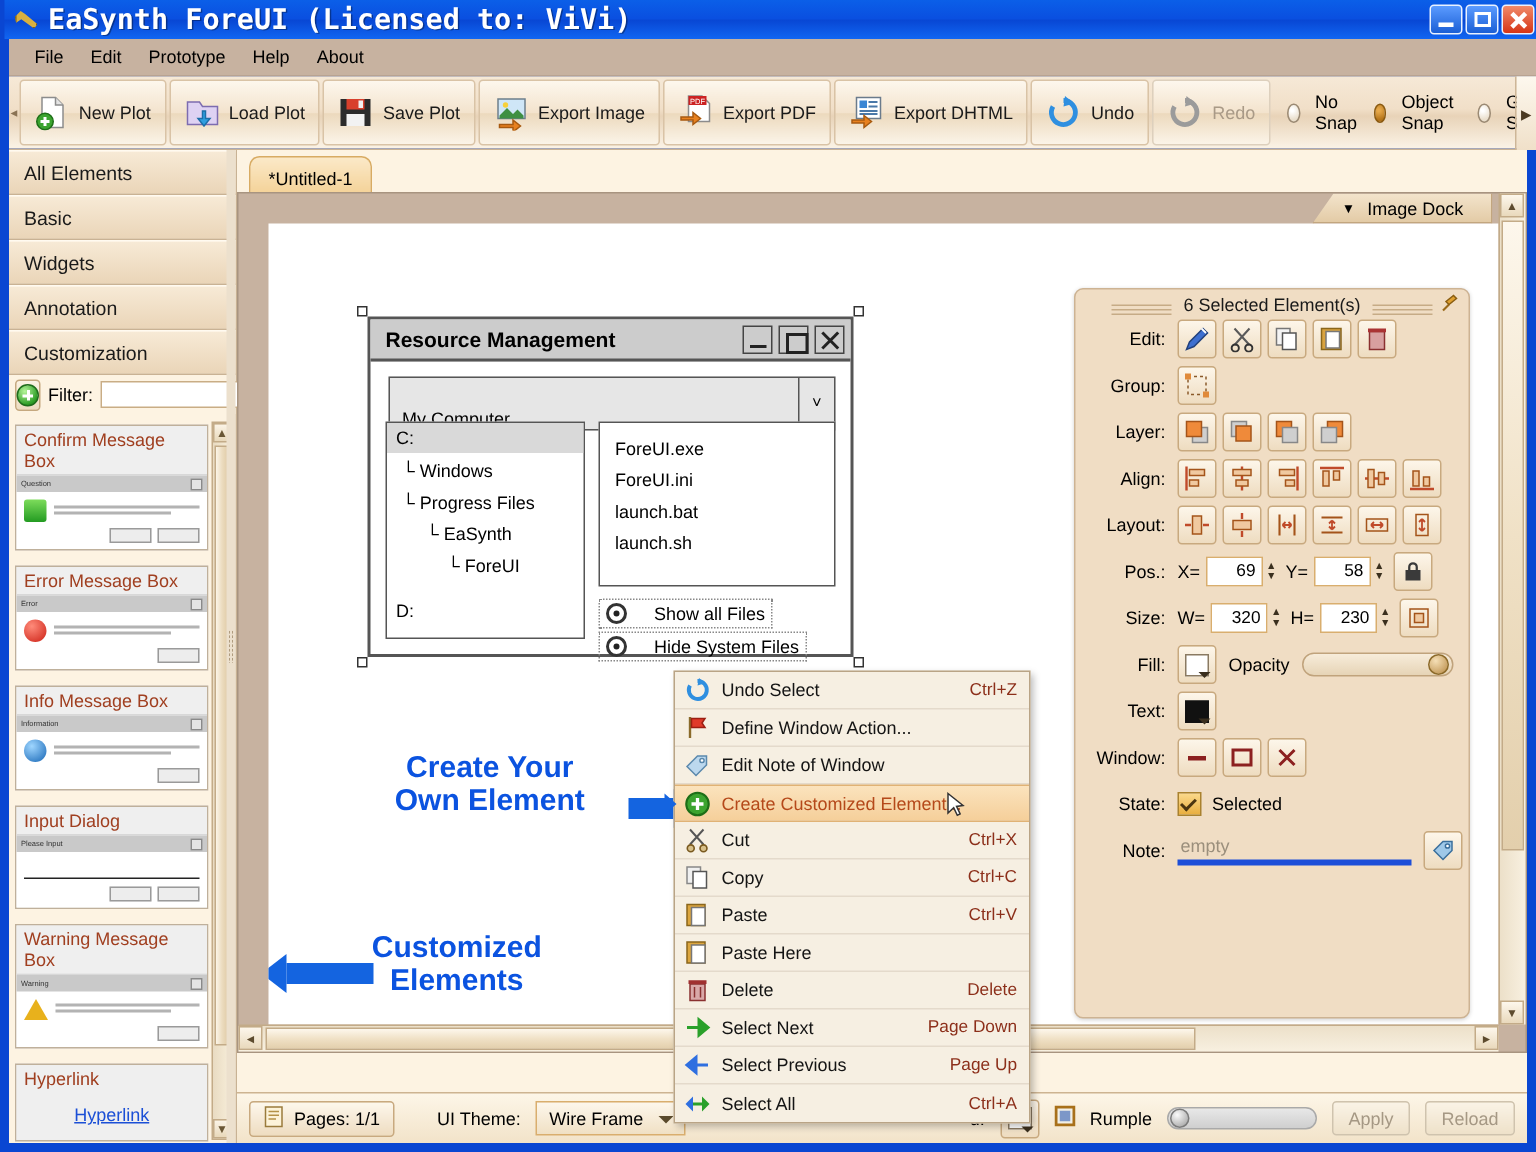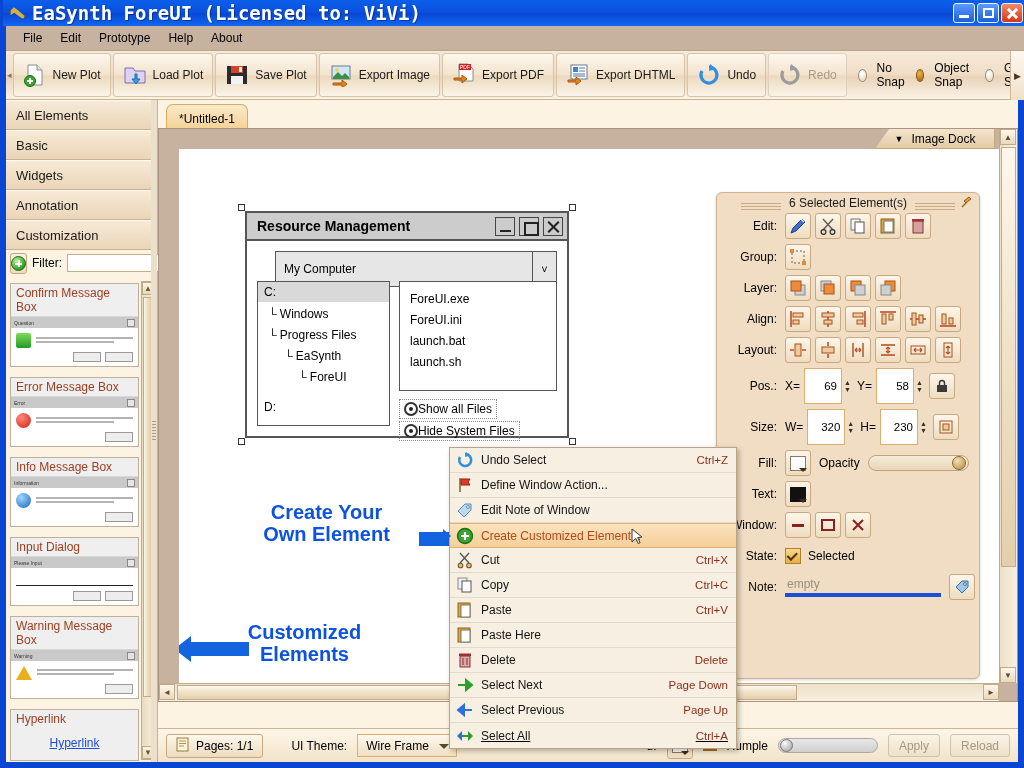--- a/index.html
+++ b/index.html
@@ -265,43 +265,43 @@
     width:20px;height:19px;border:1px solid #444;background:#ccc;margin-left:4px;
     position:relative; cursor:pointer;
   }
   .rm-btn.min::after{content:"";position:absolute;left:4px;bottom:3px;width:11px;height:2px;background:#222;}
   .rm-btn.max::after{content:"";position:absolute;left:4px;top:4px;width:11px;height:10px;border:2px solid #222;}
   .rm-btn.cls::before,.rm-btn.cls::after{
     content:"";position:absolute;left:2px;top:8px;width:15px;height:2px;background:#222;}
   .rm-btn.cls::before{transform:rotate(45deg);}
   .rm-btn.cls::after{transform:rotate(-45deg);}
   .rm-combo {
-    position:absolute; left:28px; top:38px; right:10px; height:36px;
+    position:absolute; left:12px; top:38px; right:10px; height:36px;
     background:#e6e6e6; border:1.5px solid #555;
-    display:flex; align-items:center; padding-left:8px; font-size:12px; cursor:pointer;
+    display:flex; align-items:flex-end; padding-left:8px; font-size:12px; cursor:pointer;
   }
   .rm-combo .arr {
     position:absolute; right:0; top:0; bottom:0; width:24px;
     border-left:1.5px solid #555; display:flex;align-items:center;justify-content:center;
     font-size:11px;
   }
   .rm-tree {
     position:absolute; left:10px; top:68px; width:133px; bottom:10px;
     background:#fff; border:1.5px solid #555; font-size:12px; overflow:hidden;
   }
   .tree-sel { background:#d9d9d9; padding:3px 0 3px 6px; }
   .tree-node { padding-left:6px; }
   .rm-list {
     position:absolute; left:152px; top:68px; right:10px; height:110px;
     background:#fff; border:1.5px solid #555; font-size:12px; padding:6px 0 0 10px;
   }
   .rm-list div { padding:3.5px 0; }
   .rm-radios { position:absolute; left:152px; top:186px; right:10px; font-size:12px;}
   .rm-radio-row {
-    display:flex; align-items:center; gap:0; padding:2px 4px;
+    display:flex; align-items:center; gap:18px; padding:2px 4px;
     border:1px dotted #888; margin-bottom:2px; width:max-content;
   }
   .rm-rdo {
     width:14px;height:14px;border-radius:50%;border:2px solid #333;background:#fff;
     position:relative; flex:0 0 14px;
   }
   .rm-rdo::after{content:"";position:absolute;left:3px;top:3px;width:4px;height:4px;border-radius:50%;background:#222;}
 
   
   .anno {
@@ -316,30 +316,30 @@
     width:0;height:0;border-top:13px solid transparent;border-bottom:13px solid transparent;
     border-left:17px solid #1464e0;
   }
   .arrow-l .head {
     width:0;height:0;border-top:13px solid transparent;border-bottom:13px solid transparent;
     border-right:17px solid #1464e0;
   }
 
   
   .ctxmenu {
-    position:absolute; left:446px; top:447px; width:288px;
+    position:absolute; left:446px; top:447px; width:238px;
     background:#f6efe2; border:1px solid #b9a486; z-index:30;
     box-shadow:2px 2px 5px rgba(0,0,0,.28);
     font-size:12px;
   }
   .ctx-item {
     display:flex; align-items:center; height:25px; padding:0 8px 0 6px;
     border-bottom:1px solid #e4dacb; cursor:pointer; position:relative;
   }
-  .ctx-item:last-child { border-bottom:none;text-decoration:underline; }
+  .ctx-item:last-child { border-bottom:none; }
   .ctx-item.sel {
     background:linear-gradient(to bottom,#fbe3bd,#f5cf9a);
     border-top:1px solid #e0b275; border-bottom:1px solid #e0b275;
   }
   .ctx-item.sel .ctx-label { color:#b5491a; }
   .ctx-ico { width:18px; height:18px; margin-right:7px; position:relative; flex:0 0 18px;}
   .ctx-label { flex:1; color:#141414; }
   .ctx-key { color:#8c2f1a; font-size:11.5px; }
   .ctx-sel-marker {
     position:absolute; left:-7px; top:5px;
@@ -368,21 +368,21 @@
   }
   .plabel { width:60px; text-align:right; padding-right:8px; font-size:12px; }
   .pbtn {
     width:26px;height:26px;margin-right:4px; cursor:pointer;
     border:1px solid #c8a97f; border-radius:3px;
     background:linear-gradient(to bottom,#fdf6ea,#eedcc0);
     position:relative; display:flex;align-items:center;justify-content:center;
   }
   .pbtn svg { display:block; }
   .spin-input {
-    width:38px; height:36px; border:1.5px solid #d9ae6e; background:#fff;
+    width:38px; height:20px; border:1.5px solid #d9ae6e; background:#fff;
     font-size:11.5px; text-align:right; padding-right:4px;
     font-family:"Liberation Sans",sans-serif;
   }
   .spin {
     display:flex; flex-direction:column; margin:0 6px 0 2px; cursor:pointer;
   }
   .spin i { font-size:7px; line-height:7px; color:#3a2f1e; }
   .lockbtn {
     width:26px;height:26px;border:1px solid #c8a97f;border-radius:3px;
     background:linear-gradient(to bottom,#fdf6ea,#eedcc0);

